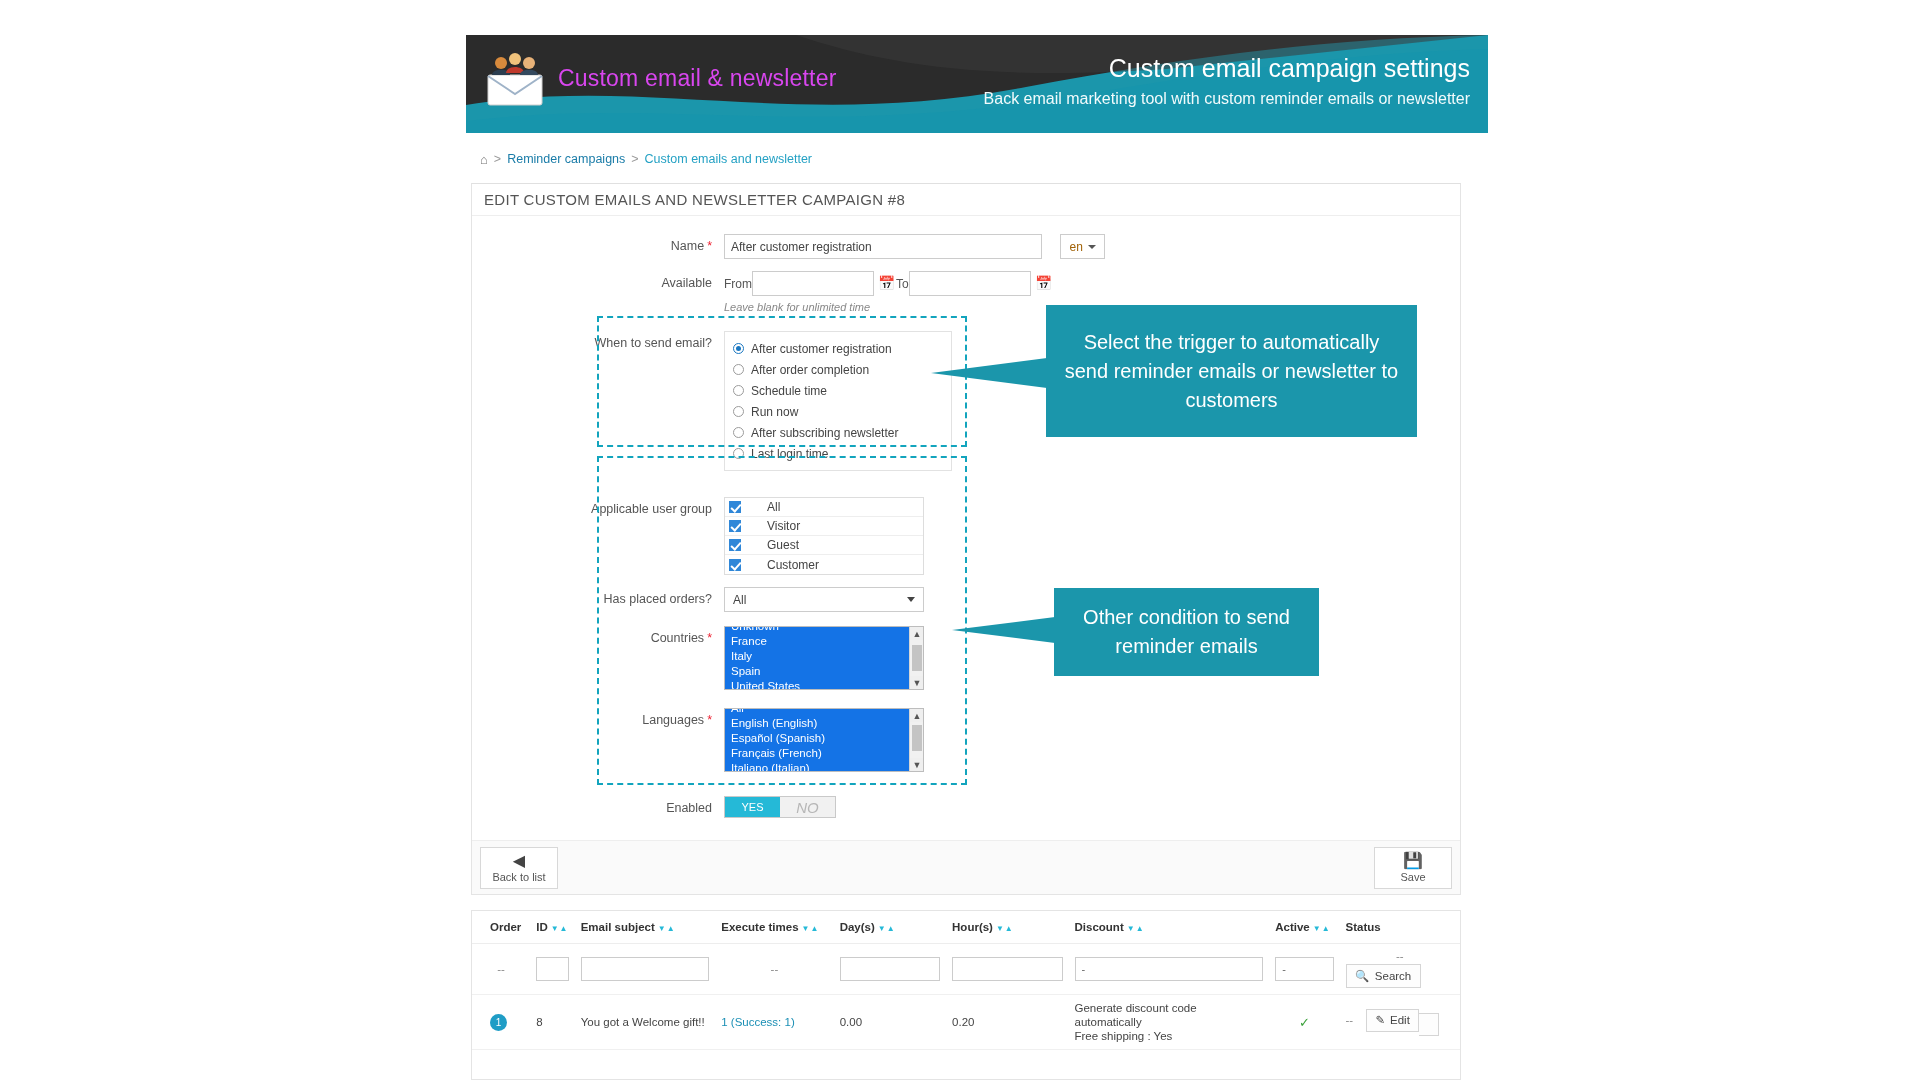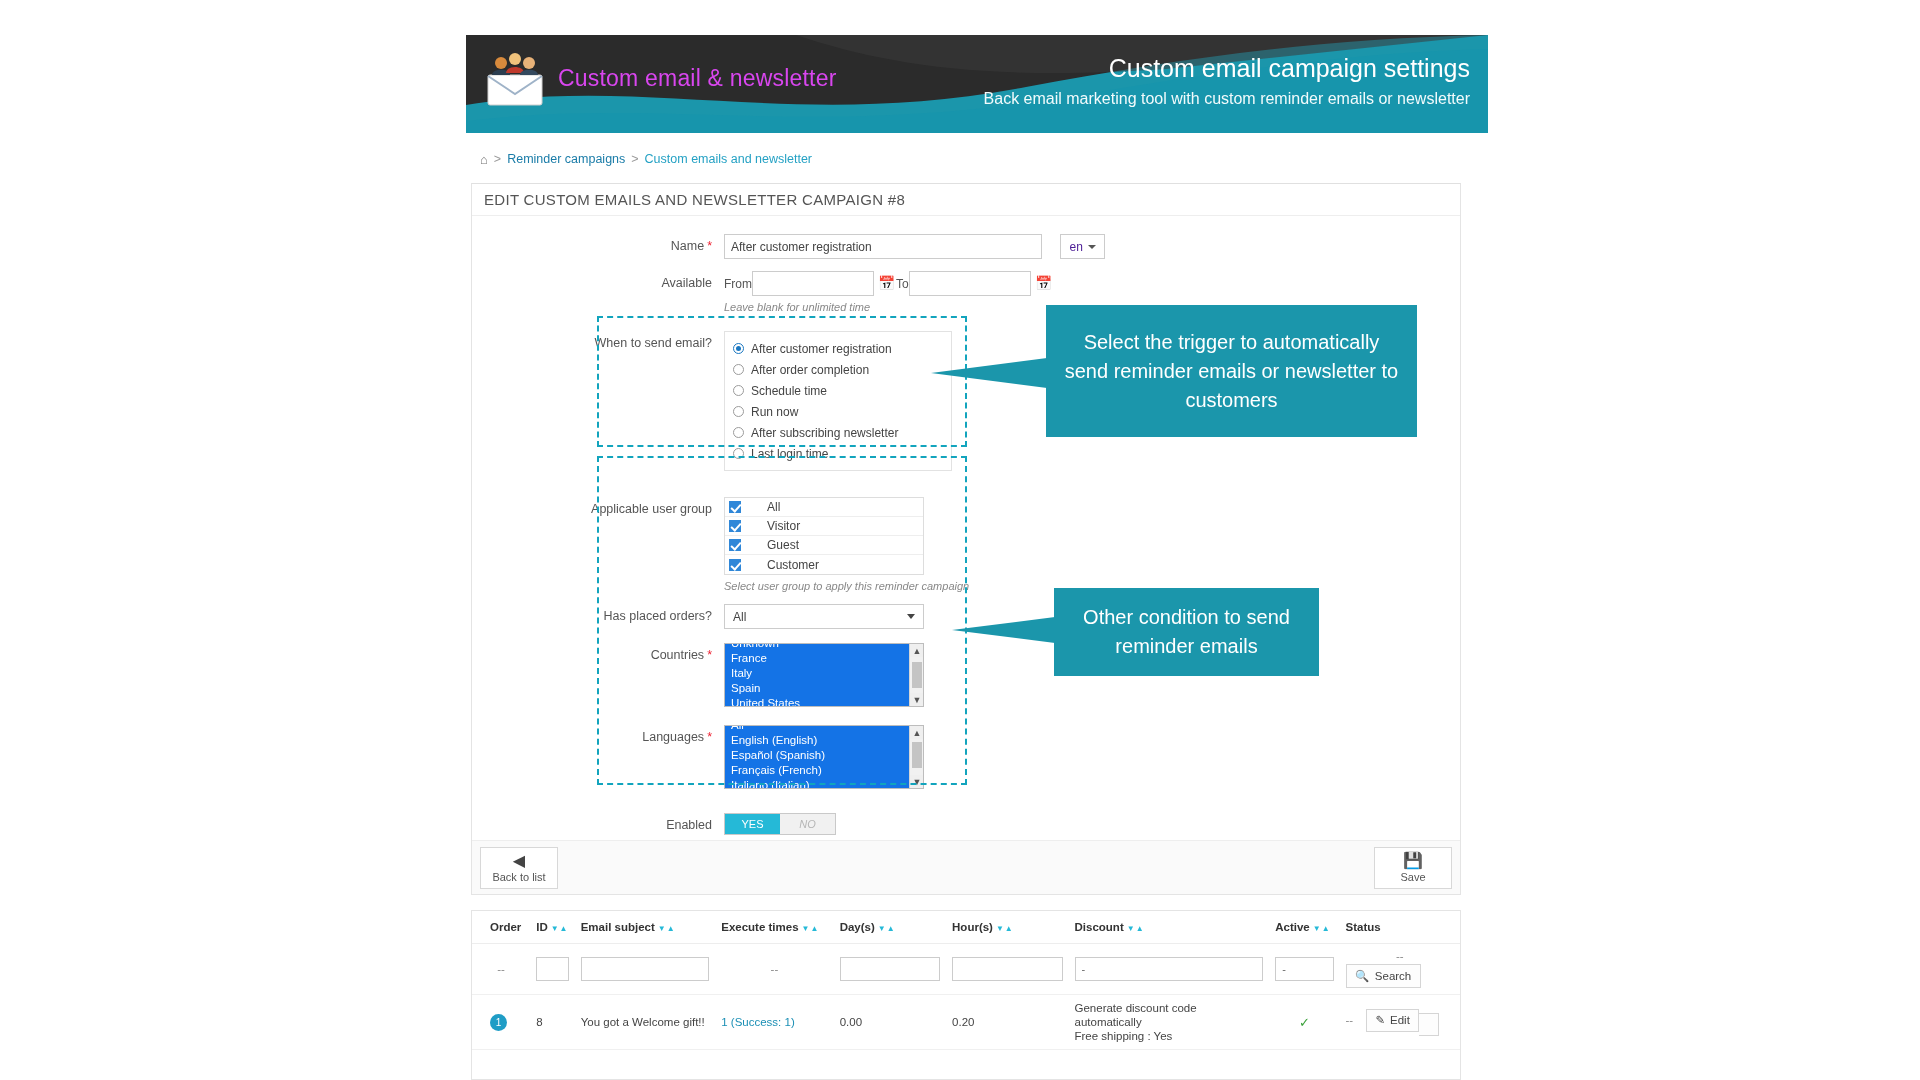--- a/index.html
+++ b/index.html
@@ -114,21 +114,21 @@
     display: inline-flex;
     align-items: center;
     vertical-align: middle;
   }
   .inp.name { width: 318px; }
   .lang-btn {
     display: inline-flex; align-items: center; gap: 5px;
     height: 25px; padding: 0 8px;
     border: 1px solid #cccccc;
     background: #fff;
-    font-size: 12px; color: #4c1d95;
+    font-size: 12px; color: #a16207;
     margin-left: 14px;
     vertical-align: middle;
   }
   .caret { width:0;height:0;border-left:4px solid transparent;border-right:4px solid transparent;border-top:4px solid #555; }
   .avail-row { display: flex; align-items: center; gap: 0; }
   .avail-lbl { font-size: 12px; color: #555; }
   .datefield {
     position: relative;
     width: 122px; height: 25px;
     border: 1px solid #cccccc;
@@ -274,21 +274,21 @@
     color: #fff;
     width: 55px;
     display: flex; align-items: center; justify-content: center;
     font-size: 11px;
   }
   .toggle .off {
     background: #f1f1f1;
     color: #b6b6b6;
     width: 55px;
     display: flex; align-items: center; justify-content: center;
-    font-size: 11px;
+    font-size: 15px;
     font-style: italic;
   }
   
   .panel-foot {
     position: absolute;
     left: 0; bottom: 0;
     width: 988px; height: 54px;
     background: #fafafa;
     border-top: 1px solid #eeeeee;
   }
@@ -545,21 +545,20 @@
             </div>
             <div class="chk-row indent">
               <span class="chk"></span>
               <span class="chk-label">Guest</span>
             </div>
             <div class="chk-row indent">
               <span class="chk"></span>
               <span class="chk-label">Customer</span>
             </div>
           </div>
-          <div class="hint">Select user group to apply this reminder campaign</div>
         </div>
       </div>
 
       <div class="frow" style="margin-top:12px;">
         <div class="flabel">Has placed orders?</div>
         <div class="fctl">
           <div class="sel">
             <span>All</span>
             <span class="ar"></span>
           </div>

